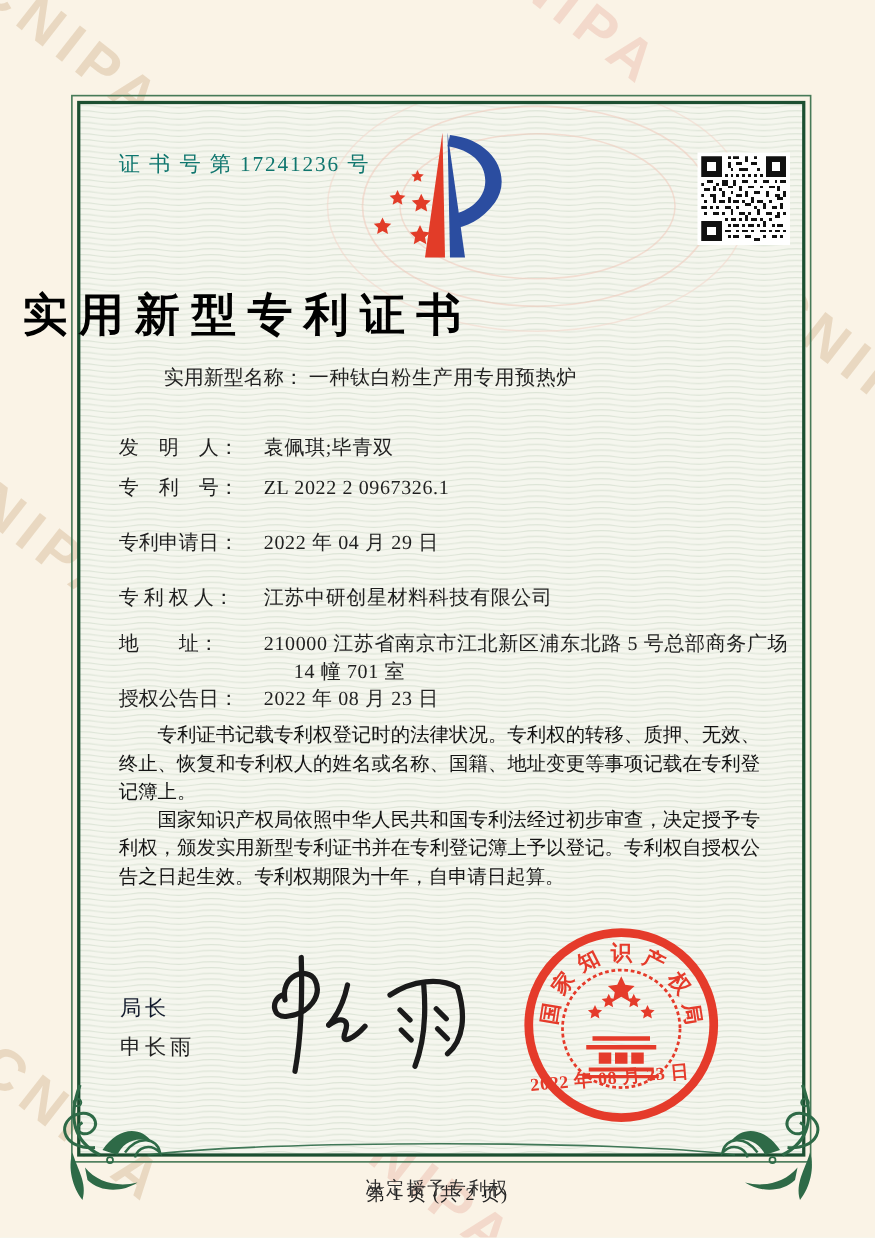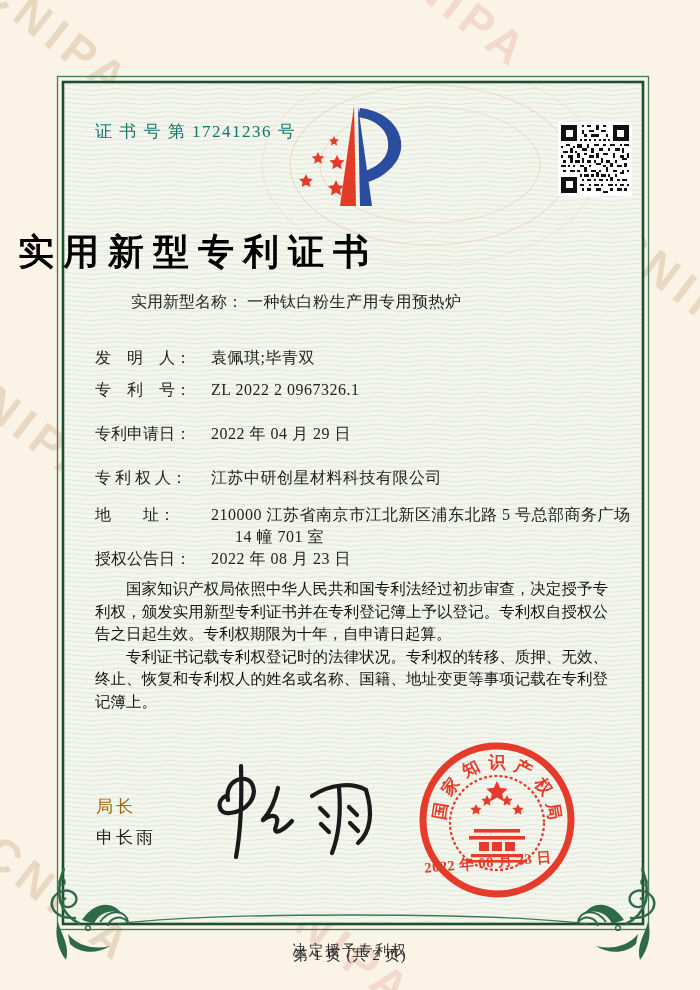--- a/index.html
+++ b/index.html
@@ -43,21 +43,21 @@
   .field-value{margin-left:4px;letter-spacing:.5px;}
   .addr-line2{position:absolute;left:140px;top:22px;letter-spacing:.5px;}
   .pair2{position:absolute;left:255px;top:0;}
   
   .body-text{
     position:absolute;left:95px;top:578px;width:513px;
     font-size:15.5px;line-height:22.5px;text-align:justify;color:#141414;
   }
   .body-text p{margin:0;text-indent:2em;}
   
-  .sig-title{position:absolute;left:96px;top:795px;font-size:17px;letter-spacing:3px;color:#a16207;}
+  .sig-title{position:absolute;left:96px;top:795px;font-size:17px;letter-spacing:3px;color:#0f172a;}
   .sig-name{position:absolute;left:96px;top:826px;font-size:17px;letter-spacing:3px;color:#222;}
   .sig-script{position:absolute;left:200px;top:760px;width:185px;height:102px;}
   
   .stamp{position:absolute;left:412px;top:735px;width:170px;height:170px;opacity:.94;}
   .stamp svg{position:absolute;left:0;top:0;}
   .stamp-char{
     position:absolute;width:22px;height:22px;text-align:center;
     font-size:17px;font-weight:bold;color:#e5301f;line-height:22px;
     font-family:"Liberation Serif","DejaVu Serif",serif;
   }
@@ -172,22 +172,22 @@
 </div>
 <div class="field-row" style="top:505px;">
   <span class="field-label">地　　址：</span><span class="field-value">210000 江苏省南京市江北新区浦东北路 5 号总部商务广场</span>
   <span class="addr-line2">14 幢 701 室</span>
 </div>
 <div class="field-row" style="top:549px;">
   <span class="field-label">授权公告日：</span><span class="field-value">2022 年 08 月 23 日</span>
 </div>
 
 <div class="body-text">
+  <p>专利证书记载专利权登记时的法律状况。专利权的转移、质押、无效、终止、恢复和专利权人的姓名或名称、国籍、地址变更等事项记载在专利登记簿上。</p>
   <p>国家知识产权局依照中华人民共和国专利法经过初步审查，决定授予专利权，颁发实用新型专利证书并在专利登记簿上予以登记。专利权自授权公告之日起生效。专利权期限为十年，自申请日起算。</p>
-  <p>专利证书记载专利权登记时的法律状况。专利权的转移、质押、无效、终止、恢复和专利权人的姓名或名称、国籍、地址变更等事项记载在专利登记簿上。</p>
 </div>
 
 <div class="sig-title">局长</div>
 <div class="sig-name">申长雨</div>
 <svg class="sig-script" viewBox="0 0 185 102">
   <g fill="none" stroke="#1a1a1a" stroke-width="4.2" stroke-linecap="round" stroke-linejoin="round">
     <path d="M28,40 C24,20 46,13 52,24 C58,36 48,51 30,53 C18,55 16,40 26,36"></path>
     <path d="M41,6 C42,40 41,70 36,97"></path>
     <path d="M78,28 C75,42 70,52 63,60"></path>
     <path d="M63,60 C73,53 80,55 76,66 C72,77 84,70 92,61"></path>

